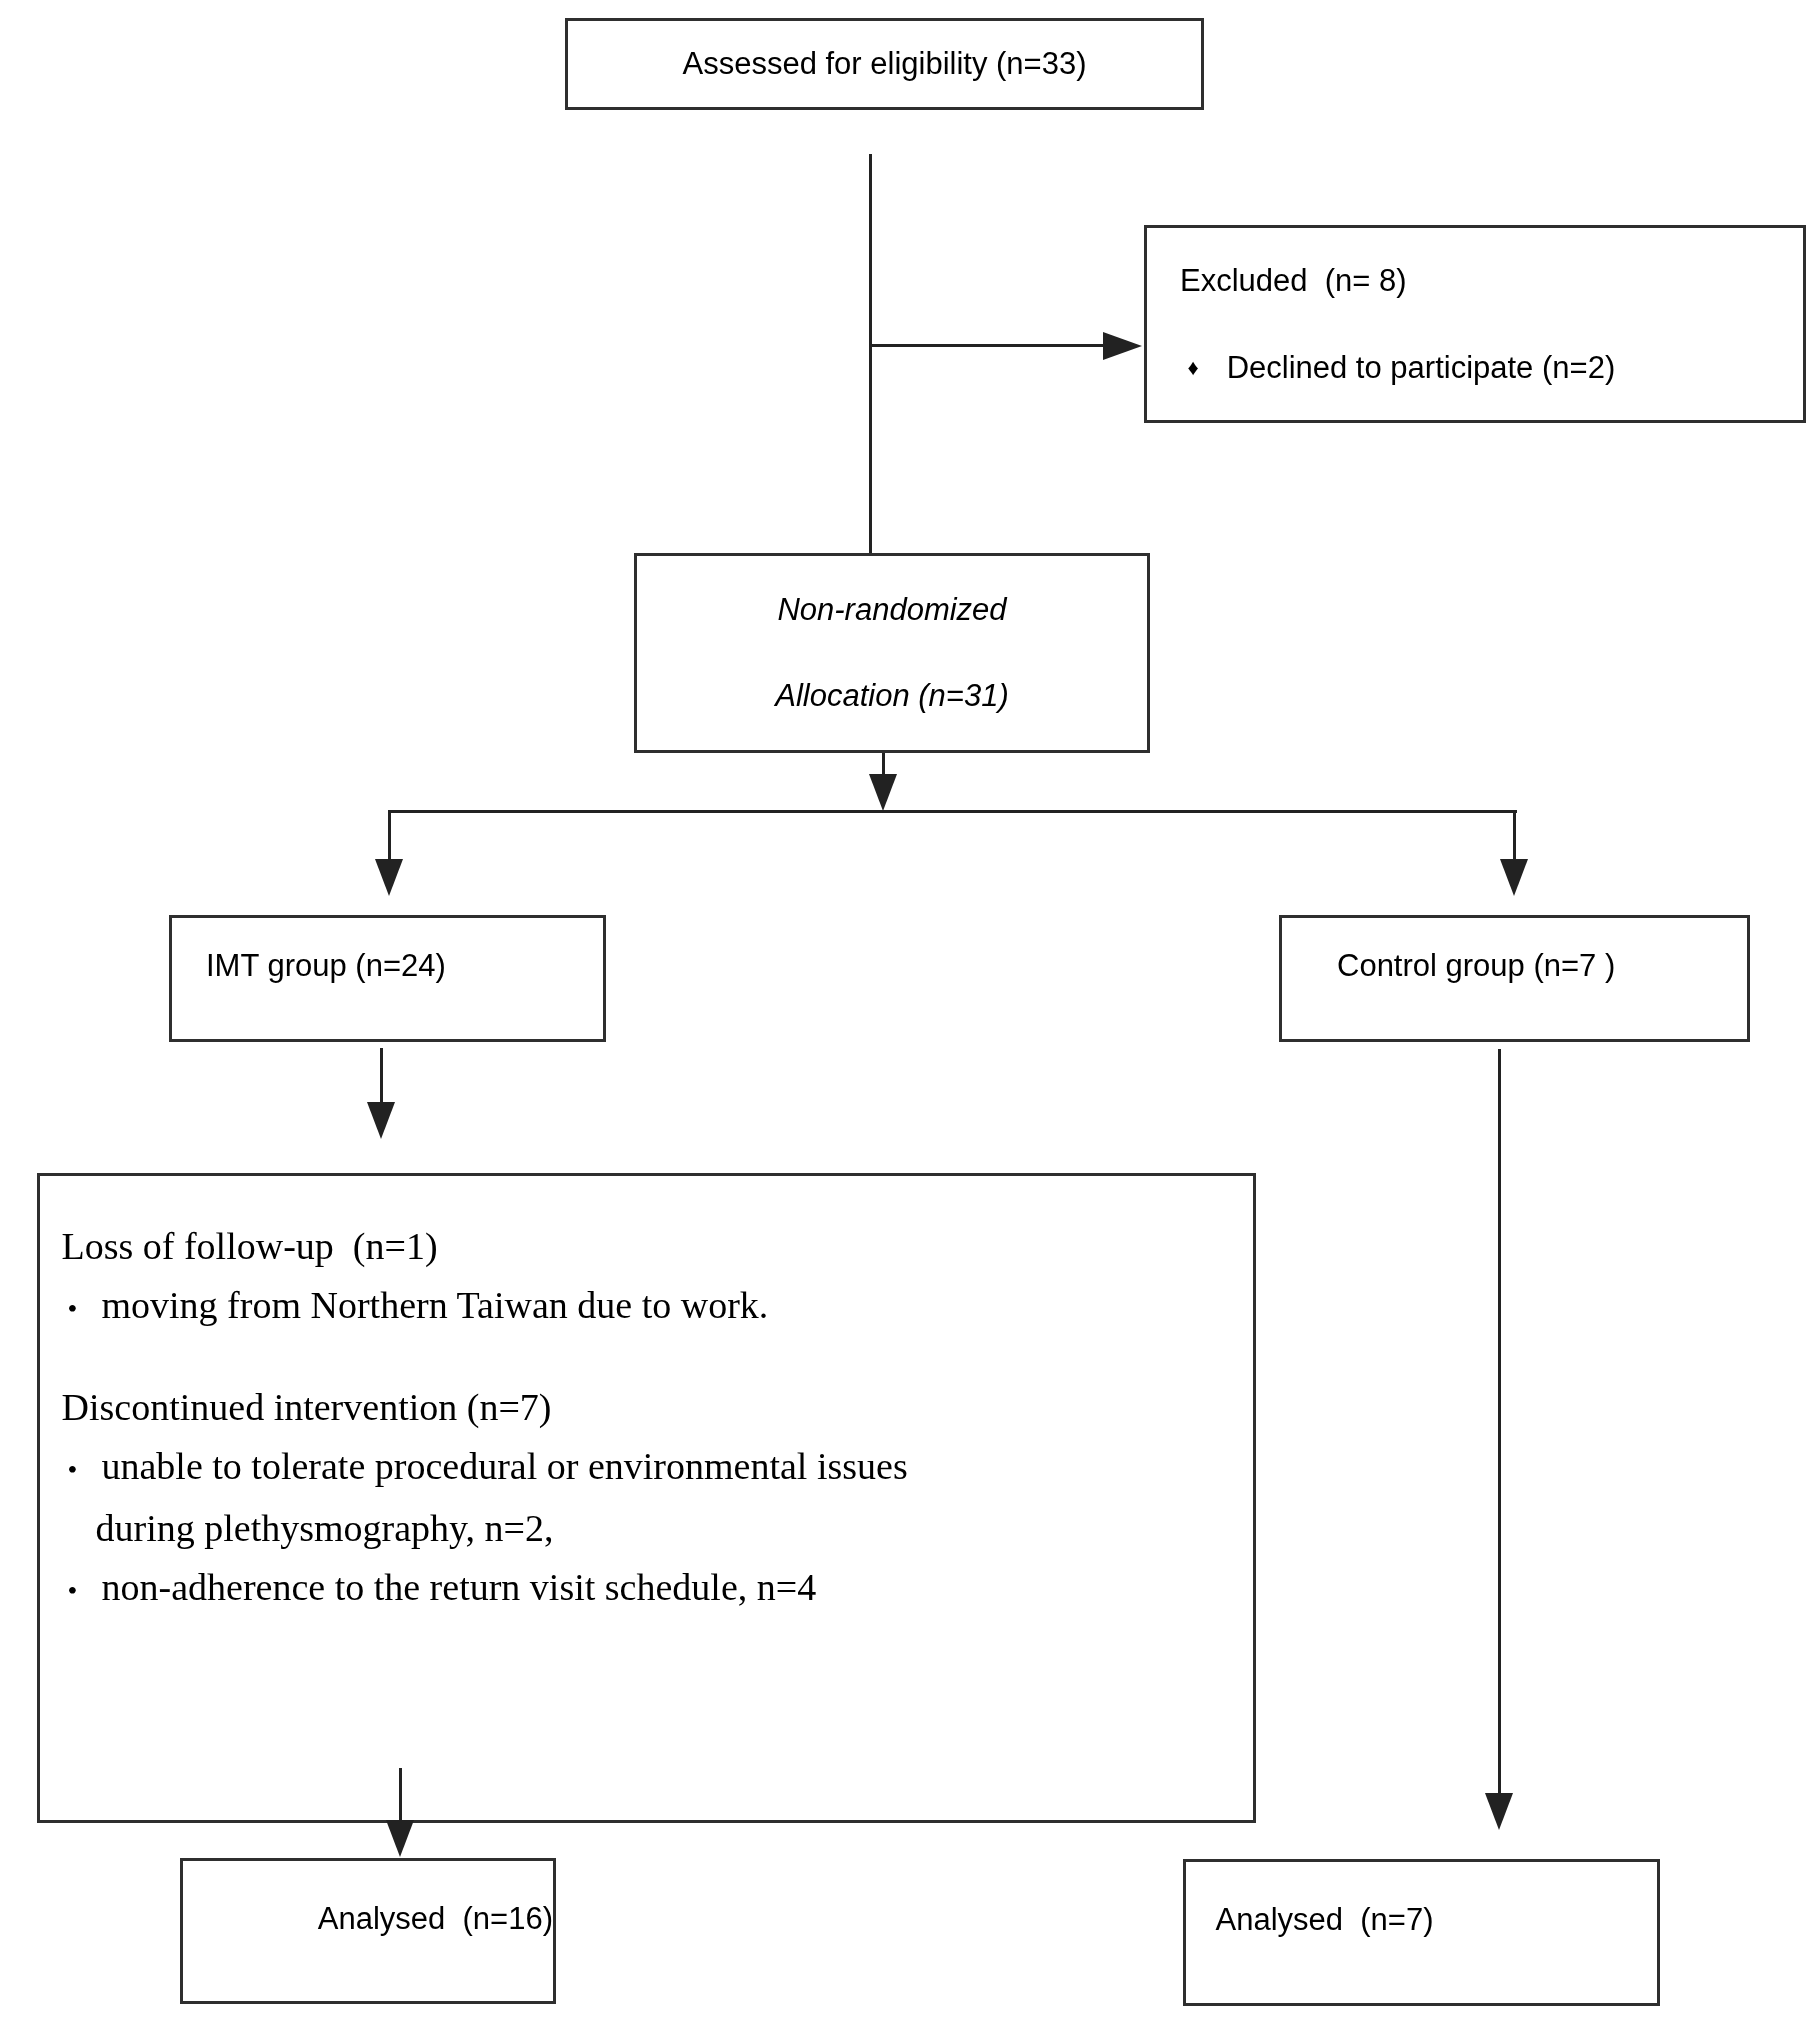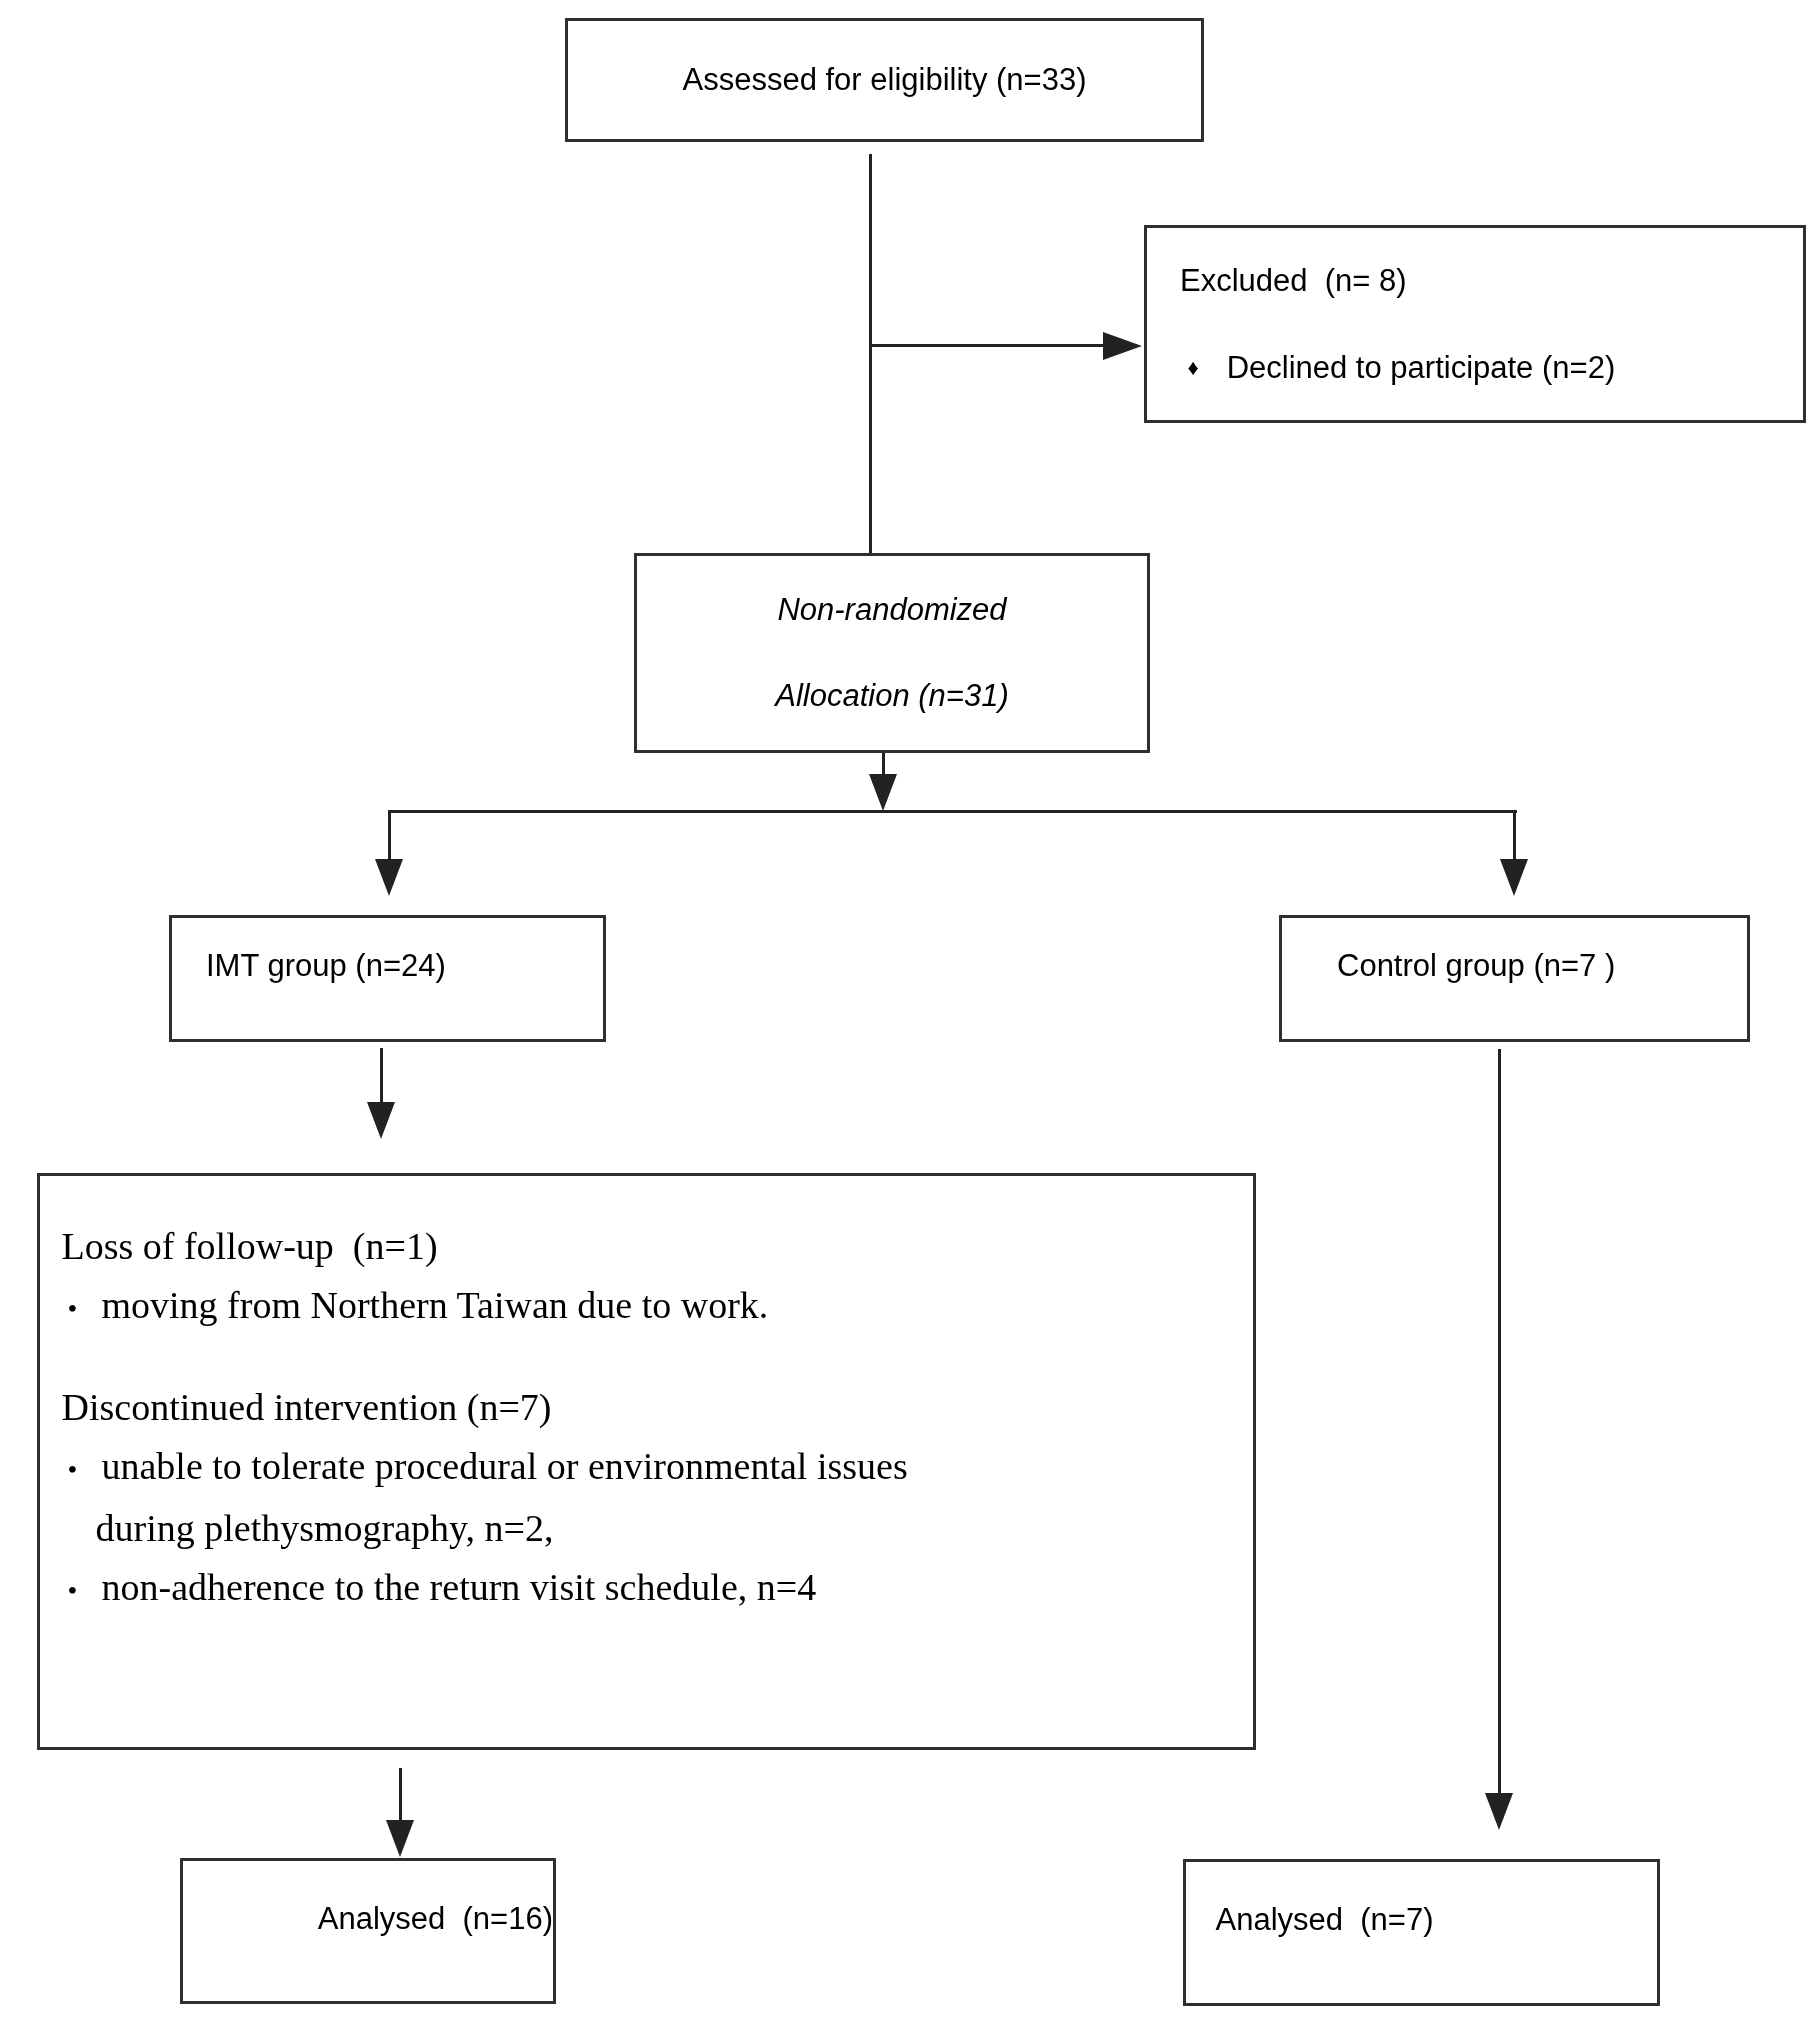--- a/index.html
+++ b/index.html
@@ -100,21 +100,21 @@
     width: 34px;
     text-indent: 0;
     font-size: 28px;
   }
 </style>
 </head>
 <body>
 
 <div id="canvas">
 
-  <div class="node center-both" style="left:565px; top:18.4px; width:639px; height:124px;text-align:center;">
+  <div class="node center-both" style="left:565px; top:18.4px; width:639px; height:92px;text-align:center;">
     <span class="sans">Assessed for eligibility (n=33)</span>
   </div>
 
   <div class="vline" style="left:869px; top:154px; width:3.1px; height:401px;"></div>
 
   <div class="hline" style="left:869px; top:344px; width:237px; height:3.1px;"></div>
   <div class="arrow-right" style="left:1103px; top:332px;"></div>
 
   <div class="node" style="left:1144px; top:225px; width:662px; height:198px;">
     <div class="excl-inner">
@@ -156,21 +156,21 @@
       <span class="sans" style="line-height:34px;">Control group (n=7 )</span>
     </div>
   </div>
 
   <div class="vline" style="left:380px; top:1048px; width:3.1px; height:57px;"></div>
   <div class="arrow-down" style="left:367px; top:1102px;"></div>
 
   <div class="vline" style="left:1498px; top:1049px; width:3.1px; height:745px;"></div>
   <div class="arrow-down" style="left:1485px; top:1793px;"></div>
 
-  <div class="node" style="left:37px; top:1173px; width:1219px; height:577px;">
+  <div class="node" style="left:37px; top:1173px; width:1219px; height:650px;">
     <div class="drop-inner serif">
       <div class="drop-title">Loss of follow-up  (n=1)</div>
       <div class="drop-item">
         <span class="dot-bullet">•</span><span>moving from Northern Taiwan due to work.</span>
       </div>
       <div class="drop-gap"></div>
       <div class="drop-title">Discontinued intervention (n=7)</div>
       <div class="drop-item">
         <span class="dot-bullet">•</span><span>unable to tolerate procedural or environmental issues</span>
       </div>

